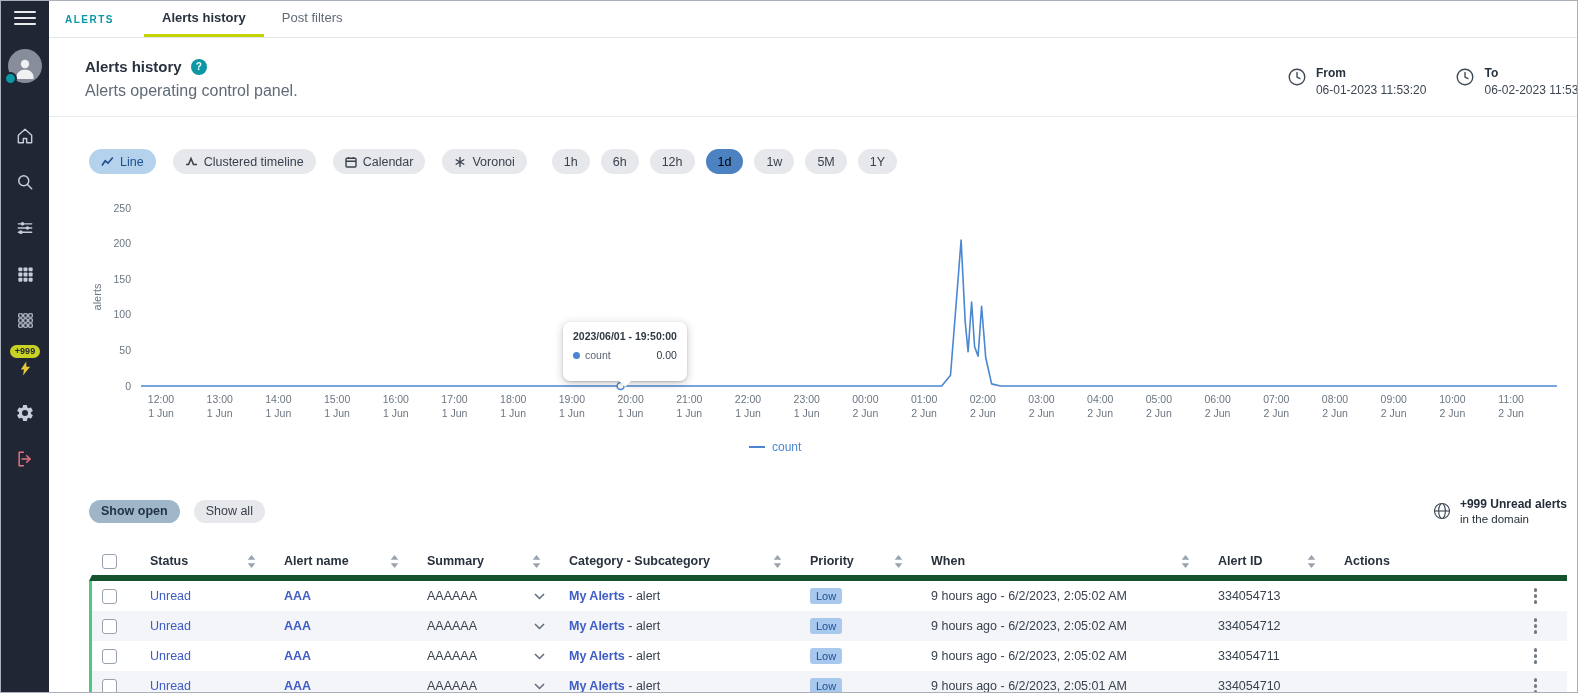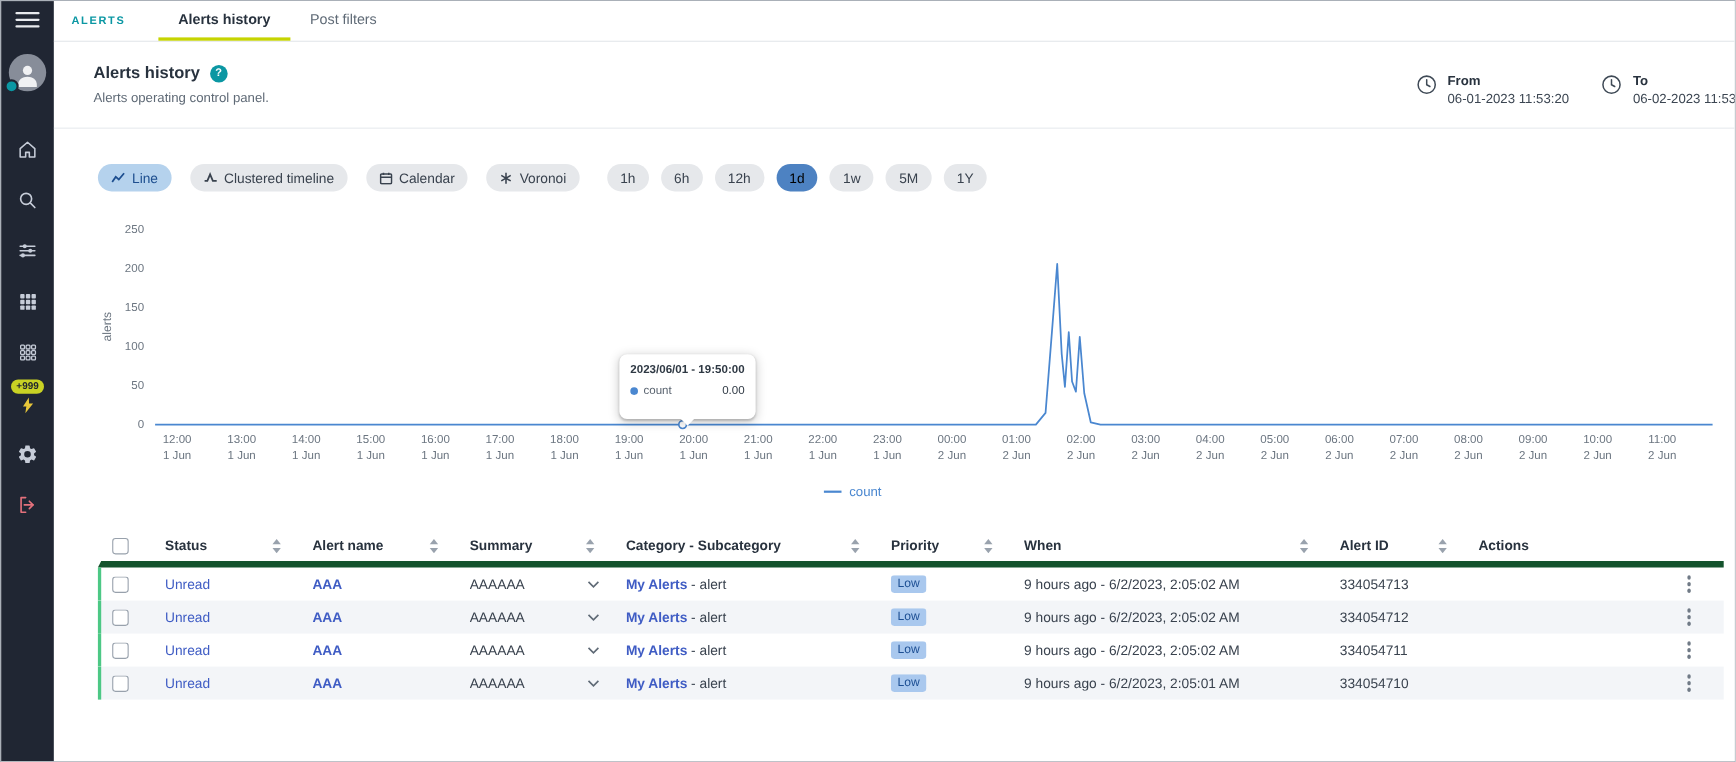--- a/index.html
+++ b/index.html
@@ -33,21 +33,21 @@
   .section-label{align-self:center;margin-left:16px;font-size:10px;font-weight:700;letter-spacing:1.5px;color:var(--teal)}
   .tabs{display:flex;margin-left:30px}
   .tab{height:100%;padding:0 18px;border:none;background:none;font-family:inherit;font-size:13px;color:#5f6a76;border-bottom:3px solid transparent;cursor:pointer}
   .tab.active{color:#28323e;font-weight:700;border-bottom-color:var(--lime)}
 
   
   .header{position:relative;height:79px;border-bottom:1px solid #e7eaee;padding:20px 0 0 36px;flex-shrink:0}
   .title-row{display:flex;align-items:center;gap:9px}
   .page-title{font-size:15px;font-weight:700;color:#28323e}
   .help-badge{width:16px;height:16px;border-radius:50%;background:var(--teal);color:#fff;font-size:10px;font-weight:700;display:inline-flex;align-items:center;justify-content:center;cursor:pointer}
-  .subtitle{margin-top:7px;font-size:12px;color:#5f6a76}
+  .subtitle{margin-top:7px;font-size:16px;color:#5f6a76}
   .range-info{position:absolute;top:28px;right:-18px;display:flex;gap:28px}
   .range-item{display:flex;gap:8px}
   .range-text{display:flex;flex-direction:column}
   .range-label{font-size:12px;font-weight:700;color:#28323e}
   .range-value{font-size:12px;color:#3c4652;margin-top:3px;white-space:nowrap}
 
   
   .controls-row{display:flex;margin:32px 0 0 40px}
   .view-switcher{display:flex;gap:17px}
   .range-switcher{display:flex;gap:11px;margin-left:25px}
@@ -347,20 +347,35 @@
             <span class="tt-series">count</span>
             <span class="tt-val">0.00</span>
           </div>
         </div>
         <div class="legend">
           <span class="legend-line"></span>
           <span class="legend-label">count</span>
         </div>
       </div>
 
+      <div class="table-controls">
+        <button class="pill show-open">Show open</button>
+        <button class="pill show-all">Show all</button>
+        <div class="unread-info">
+          <svg width="20" height="20" viewBox="0 0 24 24" fill="none" stroke="#3f4a56" stroke-width="1.4">
+              <circle cx="12" cy="12" r="9"></circle>
+              <ellipse cx="12" cy="12" rx="4" ry="9"></ellipse>
+              <line x1="3" y1="12" x2="21" y2="12"></line>
+            </svg>
+          <div class="unread-text">
+            <span class="unread-l1">+999 Unread alerts</span>
+            <span class="unread-l2">in the domain</span>
+          </div>
+        </div>
+      </div>
 
       <div class="alerts-table">
         <div class="ghead grid">
             <div class="th th-check">
               <input type="checkbox" class="cb" style="">
             </div>
             <div class="th">
               <span class="th-label">Status</span>
               <span class="sort">
                 <svg width="9" height="13" viewBox="0 0 9 13">

